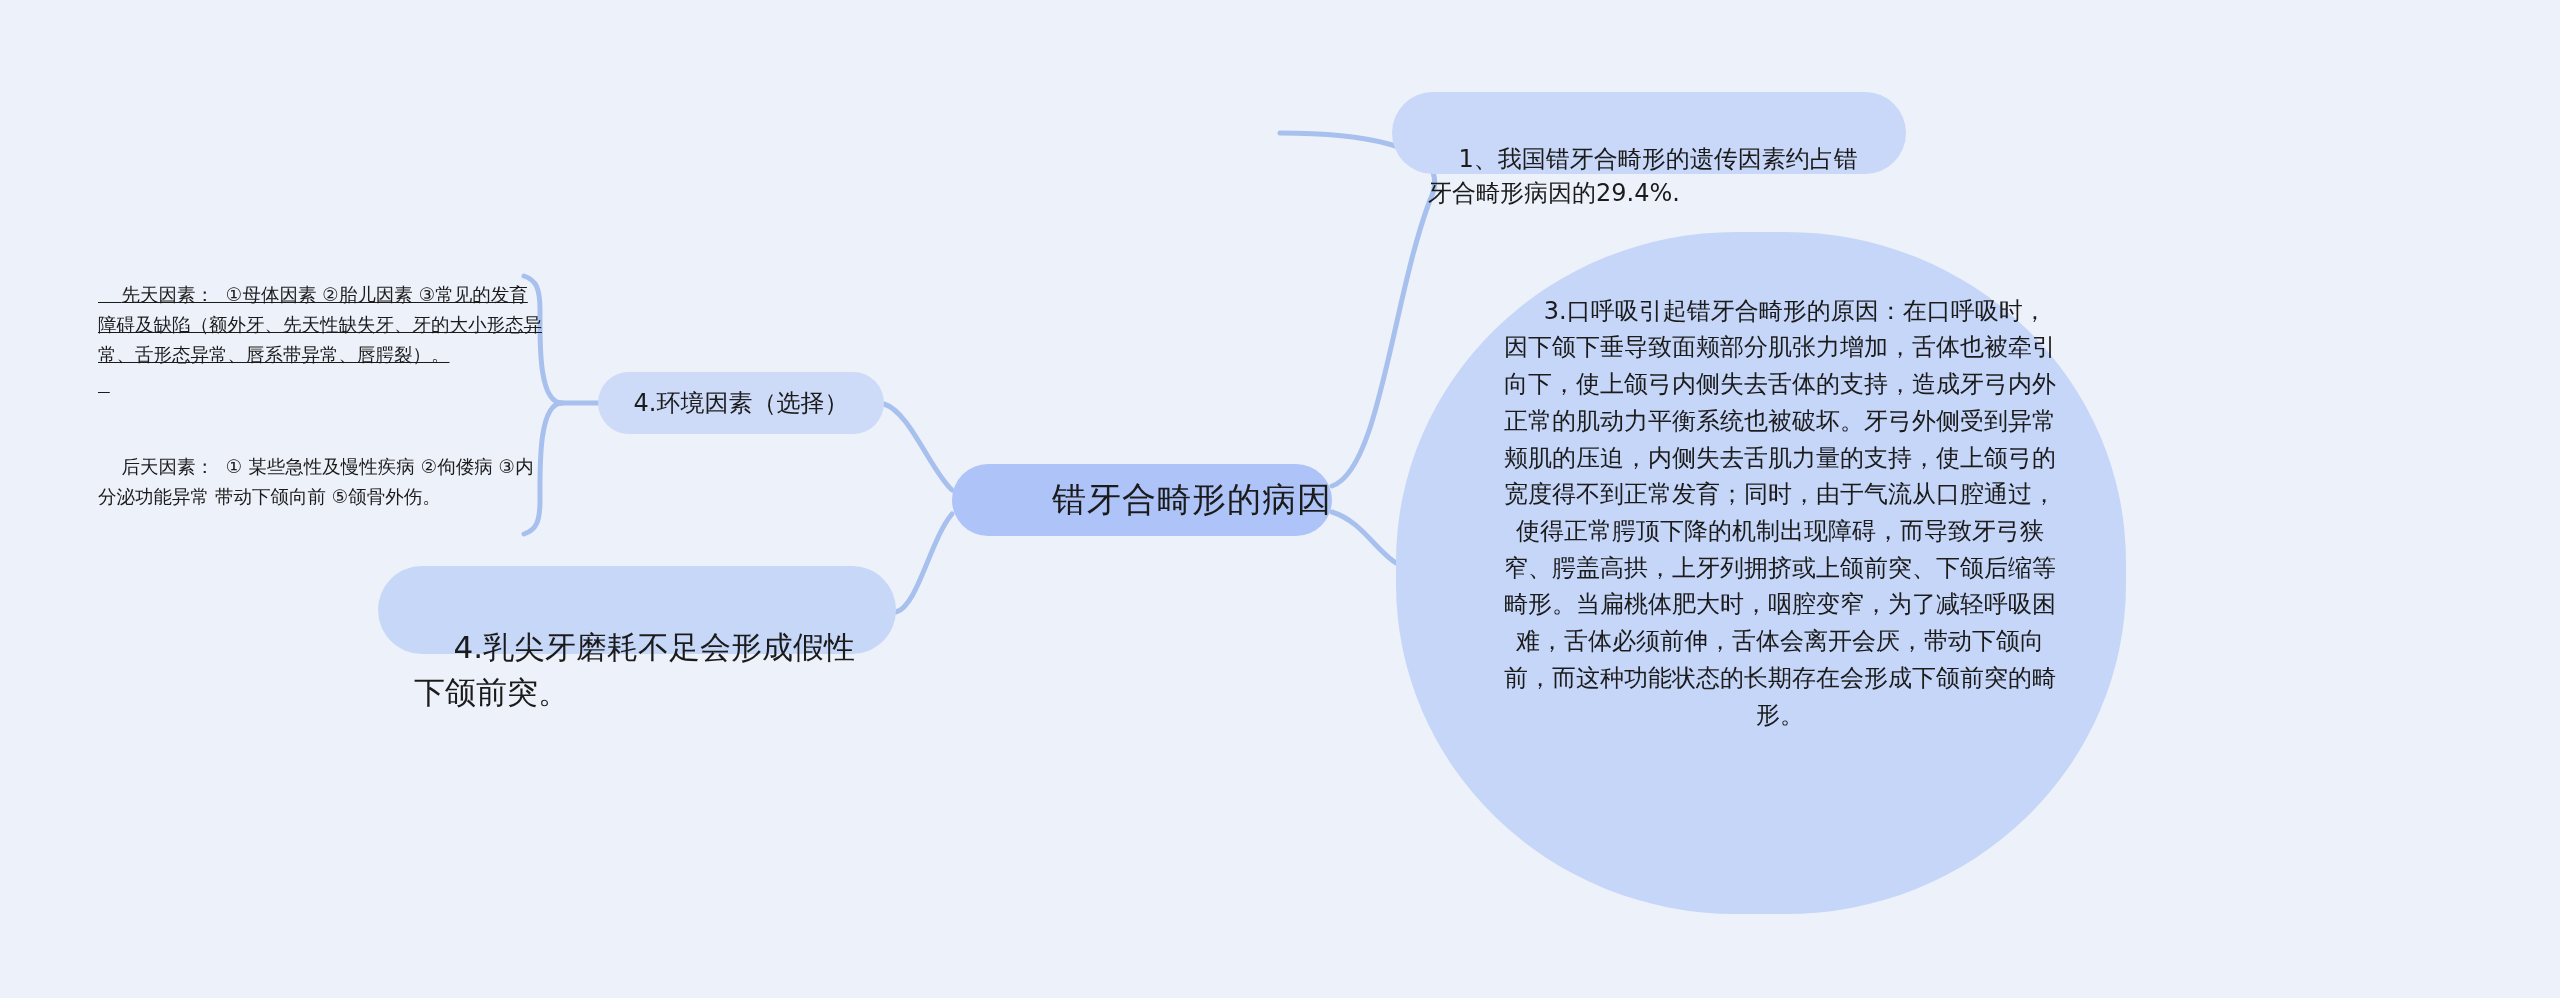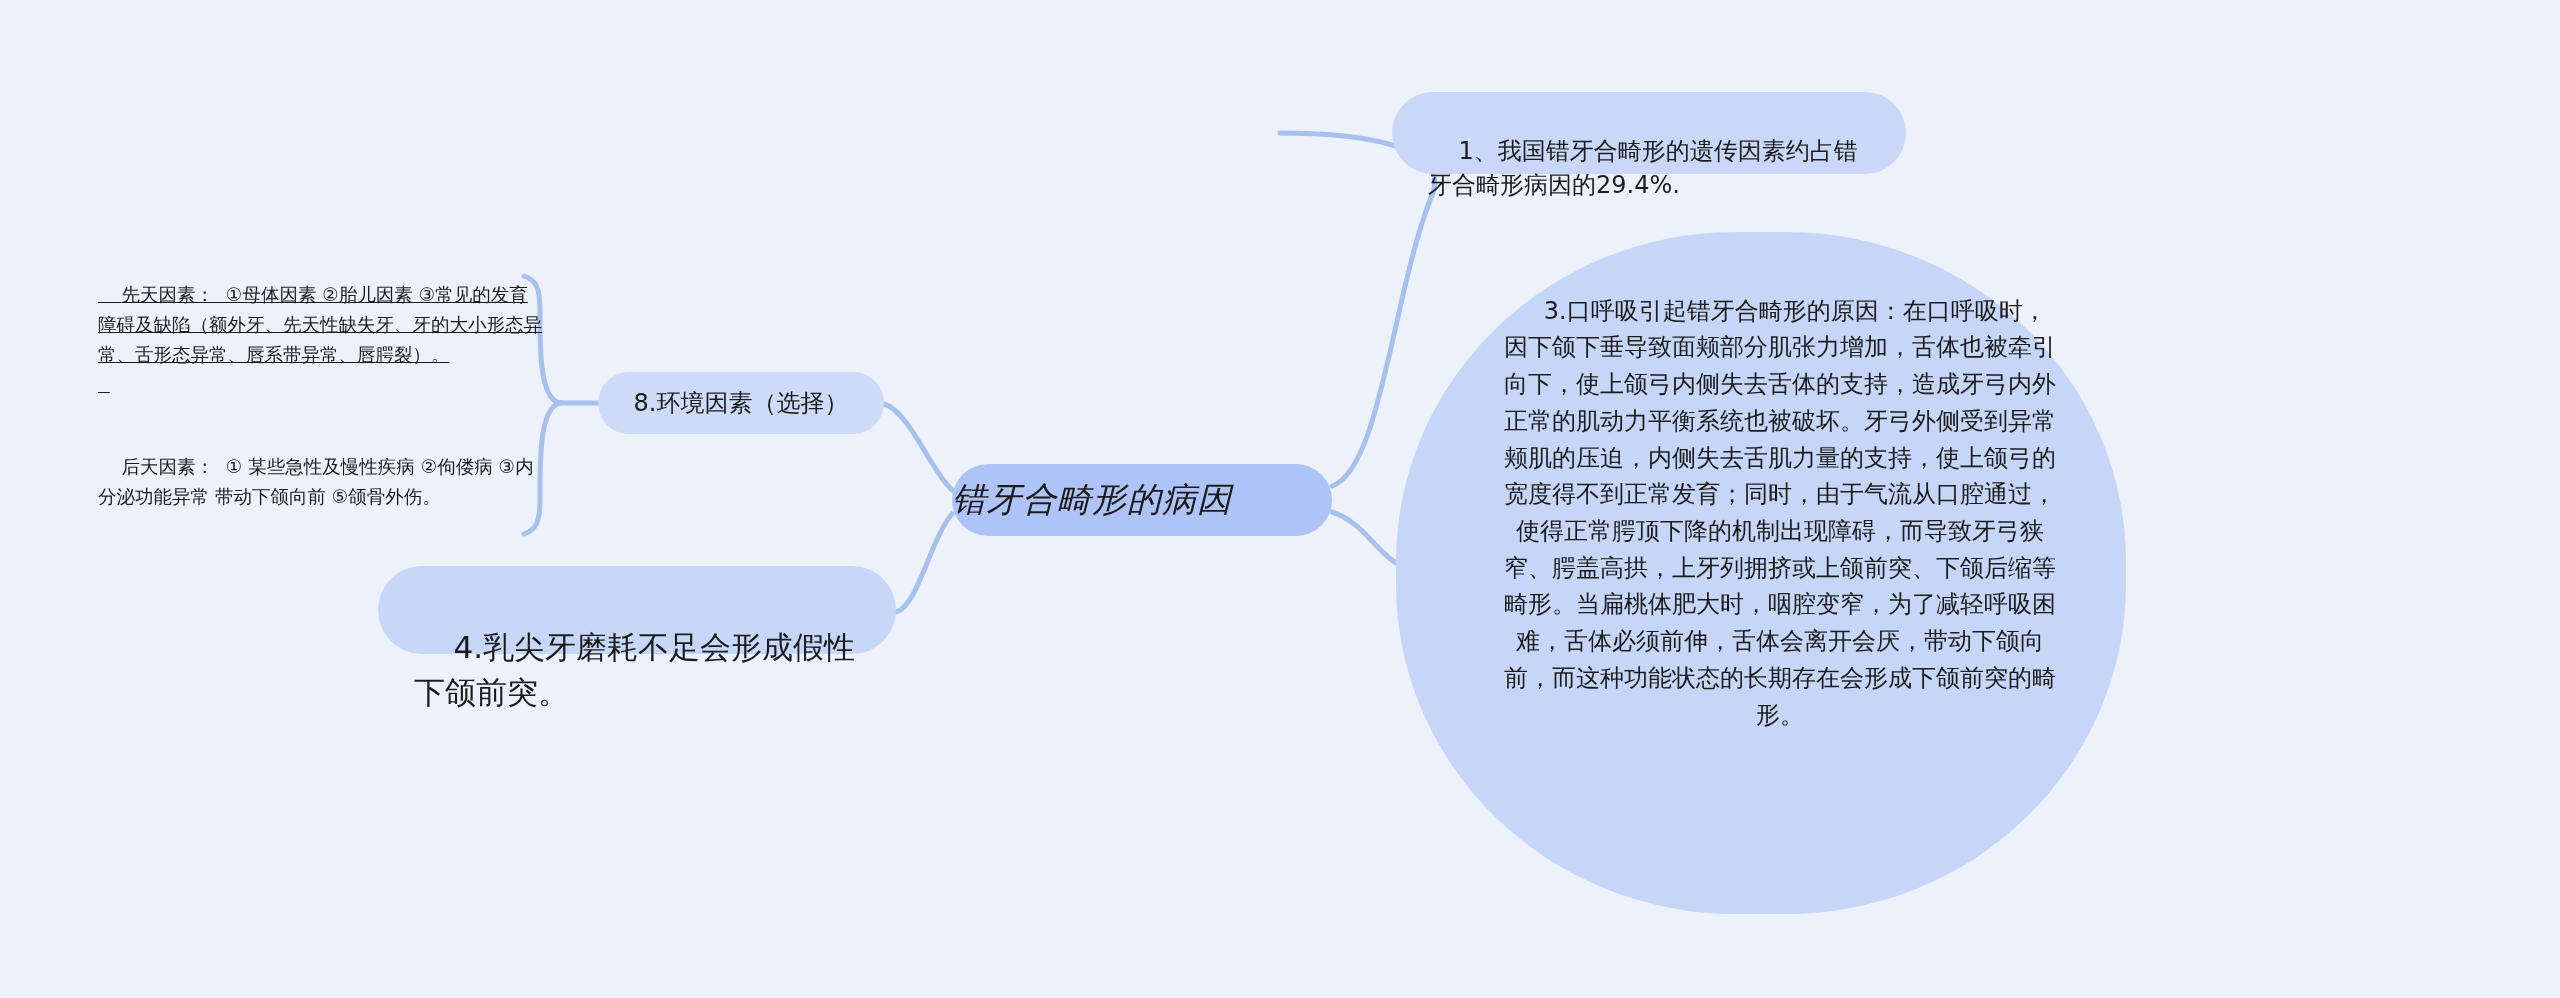--- a/index.html
+++ b/index.html
@@ -40,35 +40,34 @@
   
   #root-node {
     left: 952px;
     top: 464px;
     width: 380px;
     height: 72px;
     background: #aec3f7;
     border-radius: 36px;
     display: flex;
     align-items: center;
-    justify-content: flex-start;
+    justify-content: flex-end;
     font-size: 34px;
     letter-spacing: 1px;
-    font-style: italic;
   }
 
   
   #node-1 {
     left: 1392px;
     top: 92px;
     width: 514px;
     height: 82px;
     background: #c9d8f8;
     border-radius: 41px;
-    padding: 8px 32px 14px 36px;
+    padding: 16px 32px 14px 36px;
     font-size: 24px;
     line-height: 1.42;
   }
 
   
   #node-3 {
     left: 1396px;
     top: 232px;
     width: 730px;
     height: 682px;
@@ -150,21 +149,21 @@
 
   <div class="node" id="root-node">
     <span>错牙合畸形的病因</span>
   </div>
 
   <div class="node" id="node-1">
     <span>1、我国错牙合畸形的遗传因素约占错牙合畸形病因的29.4%.</span>
   </div>
 
   <div class="node" id="node-2">
-    <span>8.环境因素（选择）</span>
+    <span>4.环境因素（选择）</span>
   </div>
 
   <div class="leaf-text" id="leaf-congenital">
     <span>先天因素：  ①母体因素 ②胎儿因素 ③常见的发育障碍及缺陷（额外牙、先天性缺失牙、牙的大小形态异常、舌形态异常、唇系带异常、唇腭裂）。</span>
   </div>
 
   <div class="leaf-text" id="leaf-acquired">
     <span>后天因素：  ① 某些急性及慢性疾病 ②佝偻病 ③内分泌功能异常 带动下颌向前 ⑤颌骨外伤。</span>
   </div>
 

